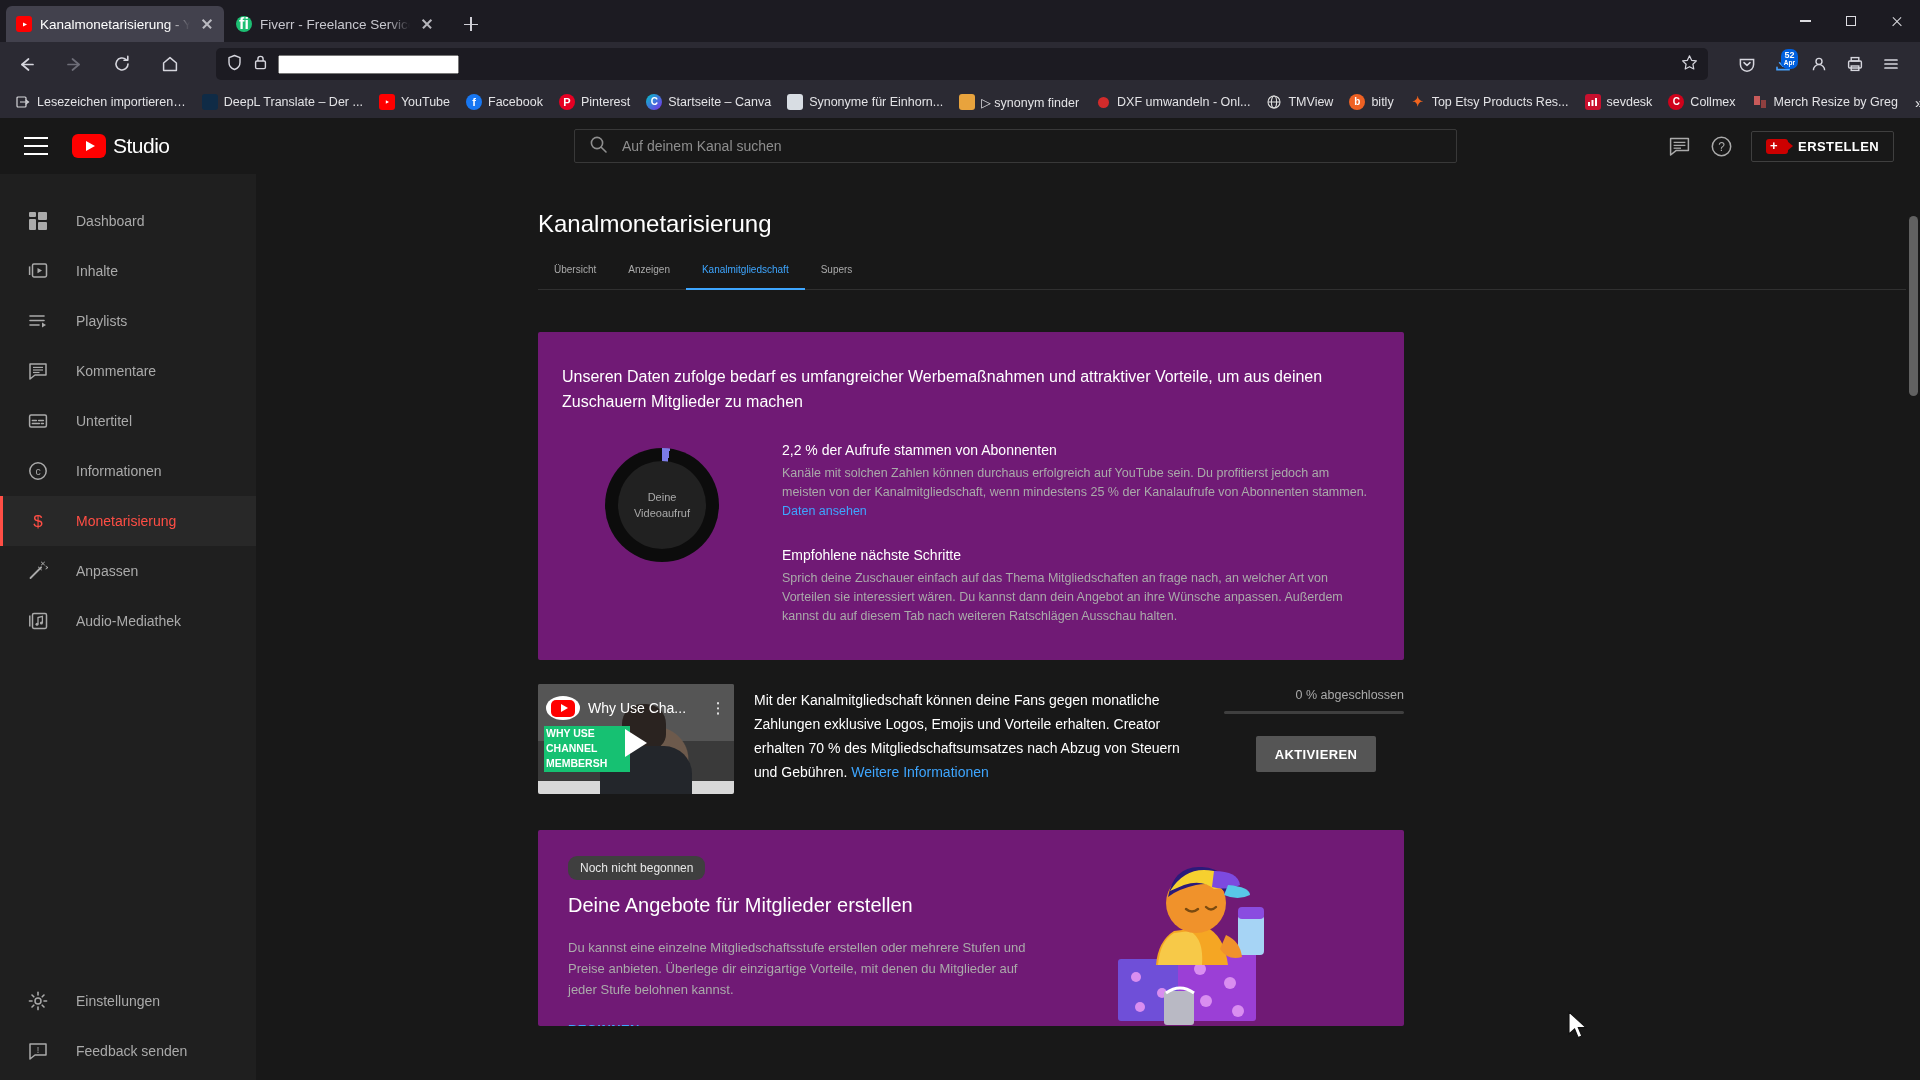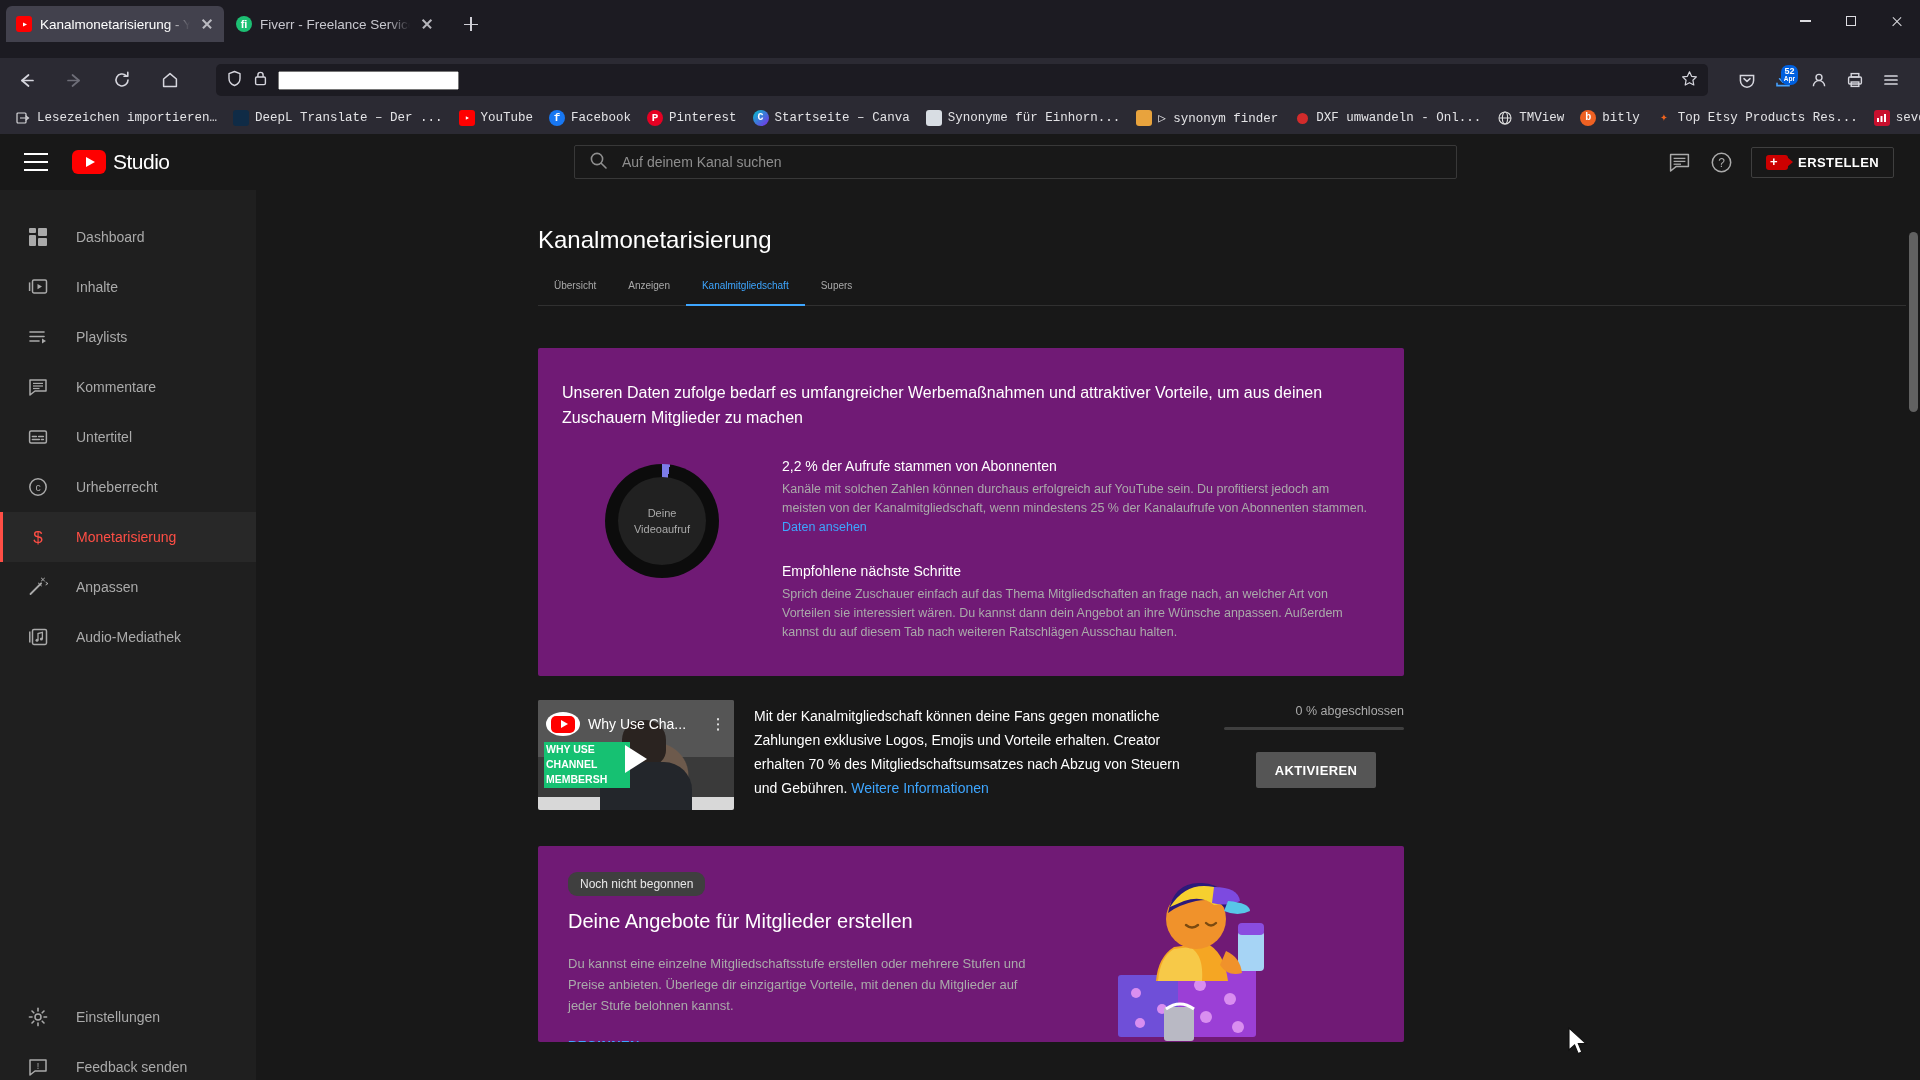--- a/index.html
+++ b/index.html
@@ -41,39 +41,39 @@
 
   .wincontrols { margin-left:auto; display:flex; align-items:center; height:42px; }
   .wc { width: 46px; height: 42px; display:flex; align-items:center; justify-content:center; }
   .wc i { display:block; background:#dcdce1; }
   .wc.min i { width:11px; height:1.3px; }
   .wc.max i { width:10px; height:10px; background:transparent; border:1.3px solid #dcdce1; }
   .wc.cls { position: relative; }
   .wc.cls::before, .wc.cls::after { content:""; position:absolute; left:17px; top:20.5px; width:12px; height:1.4px; background:#dcdce1;}
   .wc.cls::before { transform: rotate(45deg);} .wc.cls::after { transform: rotate(-45deg);}
 
-  .navbar { height: 44px; display:flex; align-items:center; padding: 8px 8px; gap: 12px; background:#2b2a33;margin-top:16px; }
+  .navbar { height: 44px; display:flex; align-items:center; padding: 8px 8px; gap: 12px; background:#2b2a33; }
   .navbtn { width: 36px; height: 32px; display:flex; align-items:center; justify-content:center; color:#d6d6de; }
   .navbtn.dim { color: #6e6e78; }
   .urlbar {
     flex: 1; height: 32px; background: #1c1b22; border-radius: 5px; margin: 0 10px 0 16px;
     display:flex; align-items:center; padding: 0 10px; gap: 10px;
   }
   .urlbar .spacer { flex: 1; }
   .toolicons { display:flex; align-items:center; gap: 2px; padding-right: 4px; }
   .ticon { width: 34px; height: 32px; display:flex; align-items:center; justify-content:center; position: relative; color:#d6d6de; }
   .dlbadge {
     position:absolute; top:1px; right:2px; background:#0060df; color:#fff;
     font-size:8.5px; line-height:1; padding: 2px 3px; border-radius: 7px; font-weight:bold;
     display:flex; flex-direction:column; align-items:center;
   }
   .dlbadge .num { font-size: 9px; }
   .dlbadge .mo { font-size: 6.5px; }
 
-  .bookmarks { height: 32px; display:flex; align-items:center; padding: 0 8px; background:#2b2a33; gap: 2px; font-size: 12.5px; color:#e3e3e6;font-family:Liberation Mono, monospace; }
+  .bookmarks { height: 32px; display:flex; align-items:center; padding: 0 8px; background:#2b2a33; gap: 2px; font-size: 12.5px; color:#e3e3e6; }
   .bm { display:flex; align-items:center; gap: 6px; padding: 3px 7px; border-radius: 4px; white-space:nowrap; }
   .bm .bmi { width: 16px; height: 16px; flex:0 0 16px; display:flex; align-items:center; justify-content:center; border-radius:3px; font-size:10px; overflow:hidden;}
   .chev { padding: 0 8px; color: #e3e3e6; font-size: 15px; letter-spacing:-2px; }
 
   
   .studio { width: 1920px; height: 972px; background:#181818; display:flex; flex-direction:column; position: relative;}
   .ythead { height: 56px; display:flex; align-items:center; background:#181818; position: relative;}
   .hamb { width: 24px; height: 18px; margin: 0 24px 0 24px; display:flex; flex-direction:column; justify-content:space-between;}
   .hamb span { display:block; height: 2px; background: #fff; }
   .logo { display:flex; align-items:center; gap: 7px; }
@@ -176,21 +176,21 @@
     <div class="tab active">
       <span class="favicon" style="background:#ff0000;">
         <svg width="9" height="7" viewBox="0 0 9 7">
             <polygon points="3,1.5 7,3.5 3,5.5" fill="#fff"></polygon>
           </svg>
       </span>
       <span class="ttl">Kanalmonetarisierung - YouTub</span>
       <span class="tclose"></span>
     </div>
     <div class="tab">
-      <span class="favicon" style="background:#1dbf73;border-radius:50%;color:#fff;font-weight:bold;font-size:11px;">fi</span>
+      <span class="favicon" style="background:#1dbf73;border-radius:50%;color:#fff;font-weight:bold;font-size:16px;">fi</span>
       <span class="ttl">Fiverr - Freelance Services Mark</span>
       <span class="tclose"></span>
     </div>
     <div class="newtab"></div>
     <div class="wincontrols">
       <div class="wc min">
           <i></i>
         </div>
       <div class="wc max">
           <i></i>
@@ -493,21 +493,21 @@
             </span>
           <span>Untertitel</span>
         </div>
         <div class="sitem">
           <span class="sicon">
               <svg width="20" height="20" viewBox="0 0 20 20">
                 <circle cx="10" cy="10" r="8.2" stroke="#aaa" stroke-width="1.5" fill="none"></circle>
                 <text x="10" y="14" font-size="10.5" fill="#aaa" text-anchor="middle" font-family="Liberation Sans">c</text>
               </svg>
             </span>
-          <span>Urheberrecht</span>
+          <span>Informationen</span>
         </div>
         <div class="sitem active">
           <span class="sicon">
               <svg width="20" height="20" viewBox="0 0 20 20">
                 <text x="10" y="16" font-size="17" fill="#ff4e45" text-anchor="middle" font-family="Liberation Sans">$</text>
               </svg>
             </span>
           <span>Monetarisierung</span>
         </div>
         <div class="sitem">

